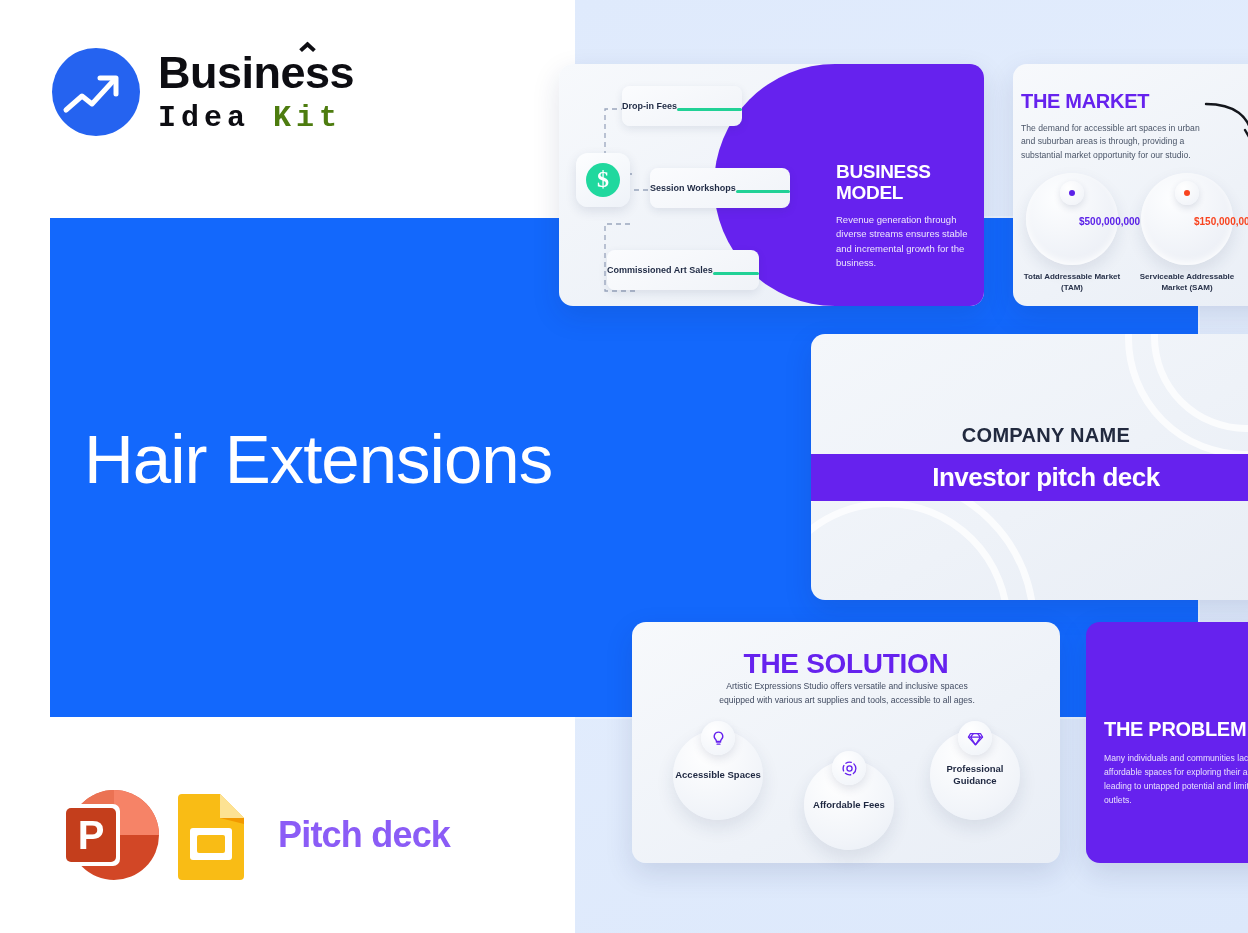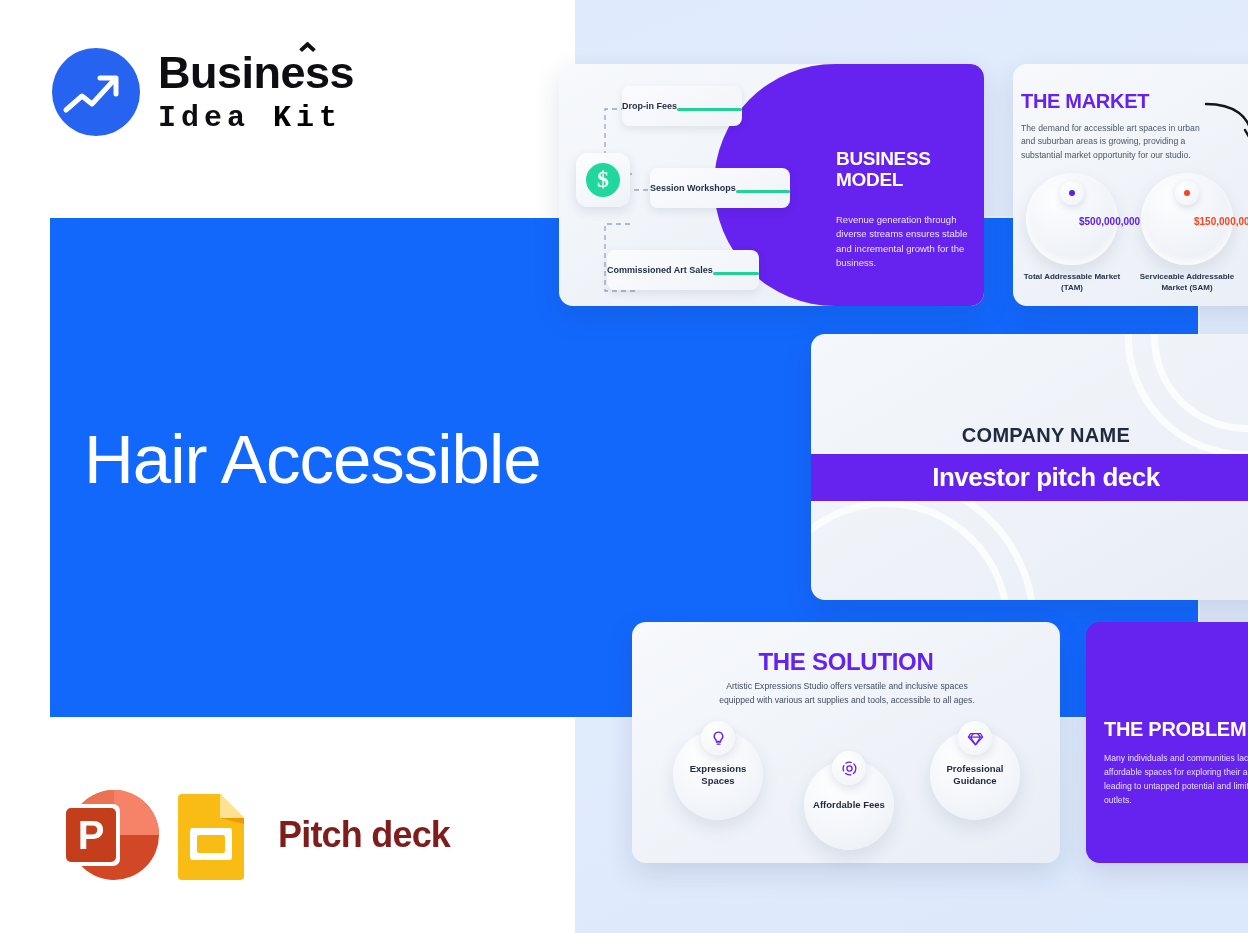--- a/index.html
+++ b/index.html
@@ -43,53 +43,53 @@
   .logo-hat::before, .logo-hat::after{
     content:""; position:absolute; width:11px; height:3.5px; background:#0d0d12; top:4px;
   }
   .logo-hat::before { left:-1px; transform: rotate(-42deg); }
   .logo-hat::after  { left:5px;  transform: rotate(42deg); }
   .logo-line2 {
     font-family: "Liberation Mono", monospace;
     font-size: 30px; font-weight: 700; letter-spacing: 5px; margin-top: 6px;
     color: #0d0d12; white-space: nowrap;
   }
-  .logo-line2 .kit { color: #000000; }
+  .logo-line2 .kit { color: #4d7c0f; }
 
   
   .headline {
     position: absolute; left: 84px; top: 424px; width: 600px;
     font-size: 69px; font-weight: 400; color: #ffffff; line-height: 1.05;
     letter-spacing: -1px; white-space: nowrap;
   }
 
   
   .apps { position: absolute; left: 52px; top: 790px; display: flex; align-items: center; }
   .ppt-icon { position: relative; width: 112px; height: 90px; flex:none; }
   .slides-icon { position: relative; width: 80px; height: 90px; flex:none; margin-left: 8px; }
   .apps-label {
-    margin-left: 26px; font-size: 36px; font-weight: 700; color: #7f1d1d;
+    margin-left: 26px; font-size: 36px; font-weight: 700; color: #8b5cf6;
     letter-spacing: -0.8px; white-space: nowrap;
   }
 
   
   .slide {
     position: absolute; border-radius: 14px; overflow: hidden;
     background: linear-gradient(150deg,#f7f9fc 0%,#eef2f8 60%,#e9eef6 100%);
     box-shadow: 0 10px 28px rgba(24,42,94,.13);
   }
 
   
   .s-bm { left: 559px; top: 64px; width: 425px; height: 242px; }
   .bm-purple {
     position: absolute; right: 0; top: 0; width: 270px; height: 242px;
     background: #6622ee; border-radius: 140px 14px 14px 140px;
   }
   .bm-title {
-    position: absolute; left: 836px; top: 148px; width: 145px;
+    position: absolute; left: 836px; top: 161px; width: 145px;
     font-size: 19px; font-weight: 700; color:#fff; line-height: 1.12; letter-spacing:-.3px;
   }
   .bm-body {
     position: absolute; left: 836px; top: 196px; width: 148px;
     font-size: 9.5px; color: #ede6fd; line-height: 1.5; margin-top: 17px;
   }
   .bm-chip {
     position: absolute; background: linear-gradient(155deg,#fbfcfe,#f0f3f8);
     border-radius: 8px; box-shadow: 0 3px 9px rgba(32,48,90,.10);
     display:flex; flex-direction:row; align-items:center; justify-content:center;
@@ -144,21 +144,21 @@
     position:absolute; left:811px; top:454px; width:470px; height:47px; background:#6622ee;
   }
   .cv-band span {
     position:absolute; left:0; top:0; width:470px; height:47px; line-height:47px;
     text-align:center; color:#fff; font-size:26px; font-weight:700; letter-spacing:-.5px;
   }
 
   
   .s-sl { left: 632px; top: 622px; width: 428px; height: 241px; }
   .sl-title { position:absolute; left:632px; top:648px; width:428px; text-align:center;
-              font-size:24px; font-weight:700; color:#6622ee; letter-spacing:-.3px; }
+              font-size:28px; font-weight:700; color:#6622ee; letter-spacing:-.3px; }
   .sl-body  { position:absolute; left:712px; top:680px; width:270px; text-align:center;
               font-size:8.6px; color:#414b61; line-height:1.6; }
   .sl-bubble {
     position:absolute; border-radius:50%;
     background: radial-gradient(circle at 38% 26%,#ffffff 0%,#f1f4f9 68%,#e7ecf4 100%);
     box-shadow: 0 8px 18px rgba(32,48,90,.10);
     display:flex; align-items:center; justify-content:center; text-align:center;
   }
   .sl-bubble span { font-size:9.5px; font-weight:700; color:#1e2740; line-height:1.28; }
   .sl-badge {
@@ -193,21 +193,21 @@
       <span>Business</span>
       <i class="logo-hat"></i>
     </div>
     <div class="logo-line2">
       <span>Idea</span>
       <span class="kit">Kit</span>
     </div>
   </div>
 </div>
 
-<div class="headline">Hair Accessible</div>
+<div class="headline">Hair Extensions</div>
 
 <div class="apps">
   <div class="ppt-icon">
     <svg width="112" height="90" viewBox="0 0 112 90">
       <circle cx="62" cy="45" r="45" fill="#d24726"></circle>
       <path d="M62 0 A45 45 0 0 1 107 45 L62 45 Z" fill="#f98a6f" opacity=".9"></path>
       <path d="M17 45 A45 45 0 0 1 62 0 L62 45 Z" fill="#f07a5c" opacity=".85"></path>
       <rect x="10" y="14" width="58" height="62" rx="7" fill="#ffffff"></rect>
       <rect x="14" y="18" width="50" height="54" rx="5" fill="#c43e1c"></rect>
       <text x="39" y="59" font-family="Liberation Sans, sans-serif" font-size="40" font-weight="700" fill="#ffffff" text-anchor="middle">P</text>
@@ -246,21 +246,21 @@
 </div>
 <div class="bm-chip bm-c3">
   <span>Commissioned Art Sales</span>
   <i></i>
 </div>
 <div class="bm-title">BUSINESS MODEL</div>
 <div class="bm-body">Revenue generation through diverse streams ensures stable and incremental growth for the business.</div>
 
 <div class="slide s-mk"></div>
 <div class="mk-title">THE MARKET</div>
-<div class="mk-body">The demand for accessible art spaces in urban and suburban areas is growing, providing a substantial market opportunity for our studio.</div>
+<div class="mk-body">The demand for accessible art spaces in urban and suburban areas is through, providing a substantial market opportunity for our studio.</div>
 <svg style="position:absolute;left:1204px;top:100px;" width="60" height="60" viewBox="0 0 60 60">
   <path d="M2 4 C30 4 46 16 48 38" fill="none" stroke="#14161c" stroke-width="2.4" stroke-linecap="round"></path>
   <path d="M41 30 L48 42 L54 31" fill="none" stroke="#14161c" stroke-width="2.4" stroke-linecap="round" stroke-linejoin="round"></path>
 </svg>
 
 <div class="mk-circle" style="left:1026px;top:173px;"></div>
 <div class="mk-knob" style="left:1060px;top:181px;">
   <b style="background:#5b21e8"></b>
 </div>
 <div class="mk-val" style="left:1035px;top:216px;color:#5b21e8;">$500,000,000</div>
@@ -282,21 +282,21 @@
 <div class="cv-company">COMPANY NAME</div>
 <div class="cv-band">
   <span>Investor pitch deck</span>
 </div>
 
 <div class="slide s-sl"></div>
 <div class="sl-title">THE SOLUTION</div>
 <div class="sl-body">Artistic Expressions Studio offers versatile and inclusive spaces equipped with various art supplies and tools, accessible to all ages.</div>
 
 <div class="sl-bubble" style="left:673px;top:730px;width:90px;height:90px;">
-  <span>Expressions Spaces</span>
+  <span>Accessible Spaces</span>
 </div>
 <div class="sl-badge" style="left:701px;top:721px;">
   <svg width="17" height="17" viewBox="0 0 24 24" fill="none" stroke="#6622ee" stroke-width="1.9" stroke-linecap="round" stroke-linejoin="round">
     <path d="M9 17h6M10 20h4M12 3a6 6 0 0 0-4 10.5c.6.7 1 1.5 1 2.5h6c0-1 .4-1.8 1-2.5A6 6 0 0 0 12 3z"></path>
   </svg>
 </div>
 
 <div class="sl-bubble" style="left:804px;top:760px;width:90px;height:90px;">
   <span>Affordable Fees</span>
 </div>

